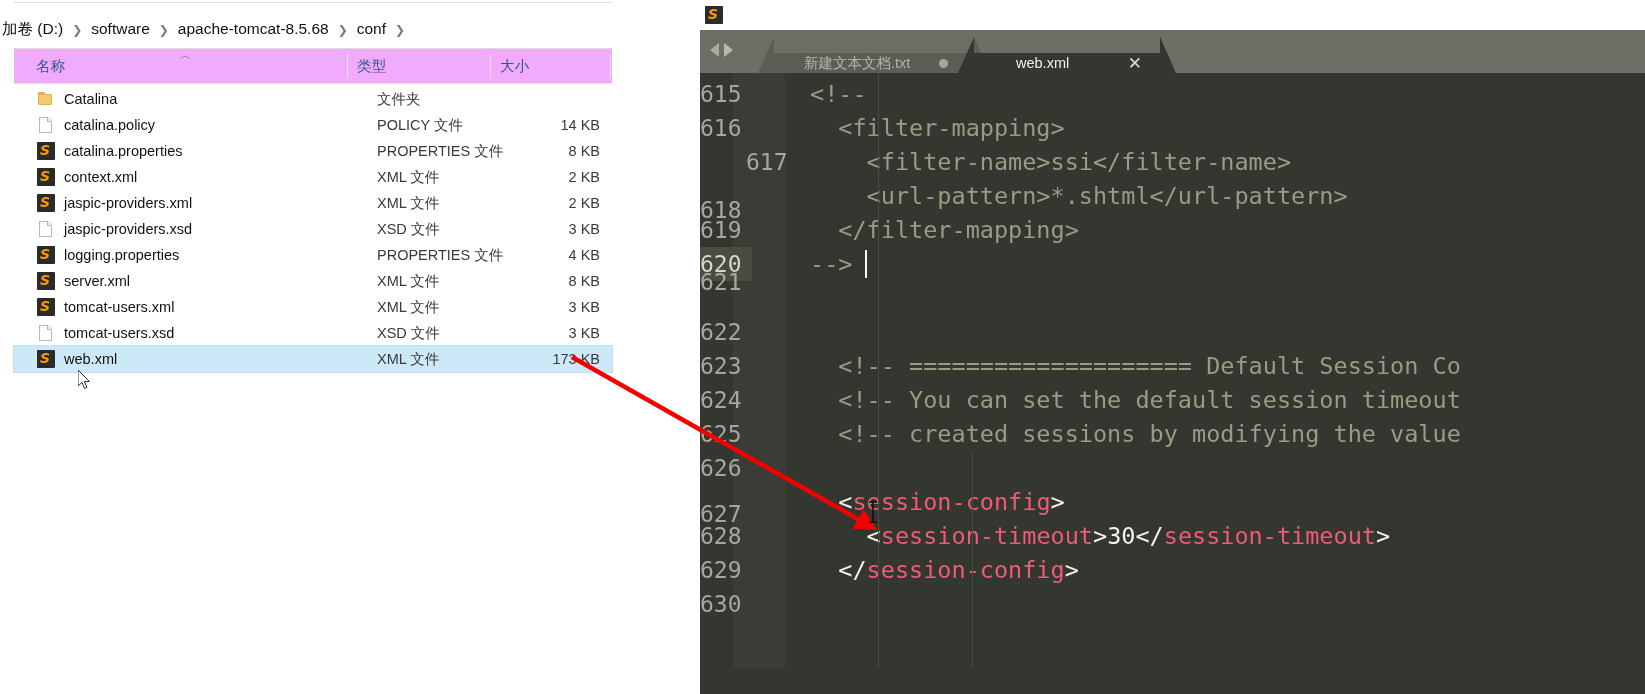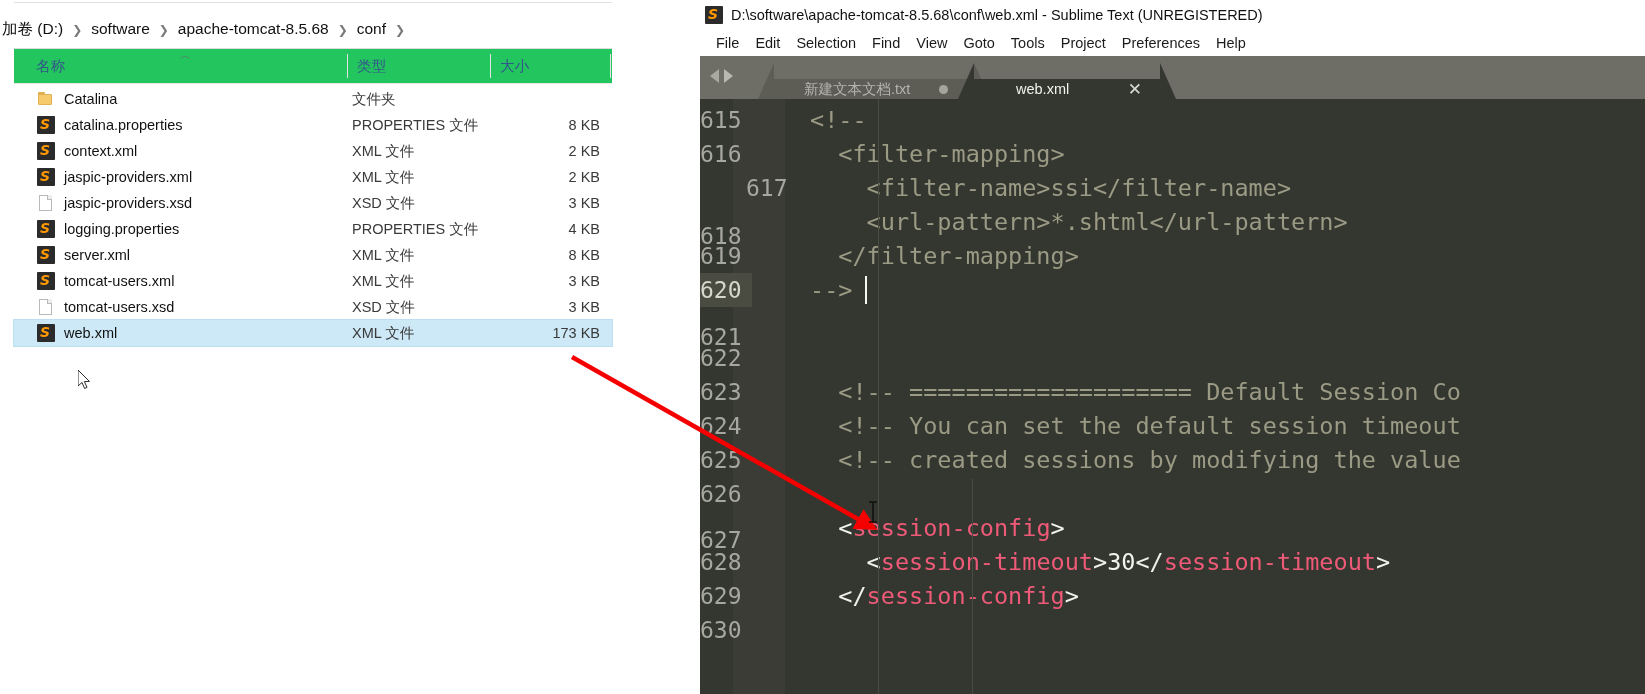--- a/index.html
+++ b/index.html
@@ -25,21 +25,21 @@
   }
   #breadcrumb .crumb { padding:0 2px; color:#101010; }
   #breadcrumb .sep {
     color:#7a7a7a; font-size:12px; padding:0 7px; position:relative; top:1px;
   }
   #bc-divider { position:absolute; left:14px; top:48px; width:598px; height:1px; background:#dcdcdc; }
 
   
   #col-header {
     position:absolute; left:14px; top:49px; width:598px; height:34px;
-    background:#22c55e;
+    background:#f0abfc;
   }
   #col-header .hcell {
     position:absolute; top:0; height:34px;
     display:flex; align-items:center;
     font-size:14.5px; color:#34568a; letter-spacing:.2px;
   }
   #col-header .hcell.name { left:22px; }
   #col-header .hcell.type { left:333px; padding-left:10px; }
   #col-header .hcell.size { left:476px; padding-left:10px; }
   .hdiv { position:absolute; top:5px; height:24px; width:1px; background:#e3e3e3; }
@@ -55,21 +55,21 @@
   
   #filelist { position:absolute; left:14px; top:86px; width:598px; }
   .frow {
     position:relative; height:26px; width:598px;
     display:flex; align-items:center;
     font-size:14.5px; color:#121212;
   }
   .frow.selected { background:#cde8f7; outline:1px solid #bcdff2; }
   .frow .fico { position:absolute; left:22px; width:20px; height:20px; top:3px; }
   .frow .fname { position:absolute; left:50px; white-space:nowrap; }
-  .frow .ftype { position:absolute; left:338px; color:#3a3a3a; white-space:nowrap; }
+  .frow .ftype { position:absolute; left:363px; color:#3a3a3a; white-space:nowrap; }
   .frow .fsize { position:absolute; left:476px; width:110px; text-align:right; color:#3a3a3a; white-space:nowrap; }
 
   
   .ico-folder { position:relative; }
   .ico-folder .tab {
     position:absolute; left:2px; top:3px; width:7px; height:3px;
     background:#e3b04b; border-radius:1px 1px 0 0;
   }
   .ico-folder .body {
     position:absolute; left:2px; top:5px; width:14px; height:11px;
@@ -238,20 +238,29 @@
         <div class="frow">
           <span class="fico ico-folder">
             <span class="tab"></span>
             <span class="body"></span>
           </span>
           <span class="fname">Catalina</span>
           <span class="ftype">文件夹</span>
           <span class="fsize"></span>
         </div>
         <div class="frow">
+          <span class="fico ico-doc">
+            <span class="pg"></span>
+            <span class="fold"></span>
+          </span>
+          <span class="fname">catalina.policy</span>
+          <span class="ftype">POLICY 文件</span>
+          <span class="fsize">14 KB</span>
+        </div>
+        <div class="frow">
           <span class="fico ico-sublime">
             <span class="box"></span>
             <span class="s">S</span>
           </span>
           <span class="fname">catalina.properties</span>
           <span class="ftype">PROPERTIES 文件</span>
           <span class="fsize">8 KB</span>
         </div>
         <div class="frow">
           <span class="fico ico-sublime">
@@ -332,35 +341,22 @@
     </svg>
   </div>
 
   <div id="sublime">
 
     <div id="st-titlebar">
       <span class="appico ico-sublime">
         <span class="box"></span>
           <span class="s">S</span>
       </span>
-      <span id="st-title">D:\software\apache-tomcat-8.5.68\conf\web.xml - Sublime Text (UNREGISTERED)</span>
     </div>
 
-    <div id="st-menubar">
-        <span class="mitem">File</span>
-        <span class="mitem">Edit</span>
-        <span class="mitem">Selection</span>
-        <span class="mitem">Find</span>
-        <span class="mitem">View</span>
-        <span class="mitem">Goto</span>
-        <span class="mitem">Tools</span>
-        <span class="mitem">Project</span>
-        <span class="mitem">Preferences</span>
-        <span class="mitem">Help</span>
-      </div>
 
     <div id="st-tabbar">
       <div id="tab-nav">
         <span class="navarrow left"></span>
         <span class="navarrow right"></span>
       </div>
       <div class="tab" id="tab0">
         <span class="tlabel">新建文本文档.txt</span>
         <span class="dirty"></span>
       </div>
@@ -390,21 +386,21 @@
           <div class="cline" style="top: 480px;"><span class="c-punct">  &lt;/</span><span class="c-tag">session-config</span><span class="c-punct">&gt;</span></div>
           <div class="cline" style="top: 514px;"></div>
         </div>
       <div id="caret620" style="top: 177px; left: 165px; height: 28px;"></div>
     <div class="gline" style="top: 4px;">615</div>
         <div class="gline" style="top: 38px;">616</div>
         <div class="gline" style="top: 72px; padding-left: 46px;">617</div>
         <div class="gline" style="top: 120px;">618</div>
         <div class="gline" style="top: 140px;">619</div>
         <div class="gline active" style="top: 174px;">620</div>
-        <div class="gline" style="top: 221px;">621</div>
+        <div class="gline" style="top: 192px;">621</div>
         <div class="gline" style="top: 242px;">622</div>
         <div class="gline" style="top: 276px;">623</div>
         <div class="gline" style="top: 310px;">624</div>
         <div class="gline" style="top: 344px;">625</div>
         <div class="gline" style="top: 378px;">626</div>
         <div class="gline" style="top: 424px;">627</div>
         <div class="gline" style="top: 446px;">628</div>
         <div class="gline" style="top: 480px;">629</div>
         <div class="gline" style="top: 514px;">630</div>
         <div class="indent-guide" style="left: 178px; top: 0px; height: 595px;"></div>

